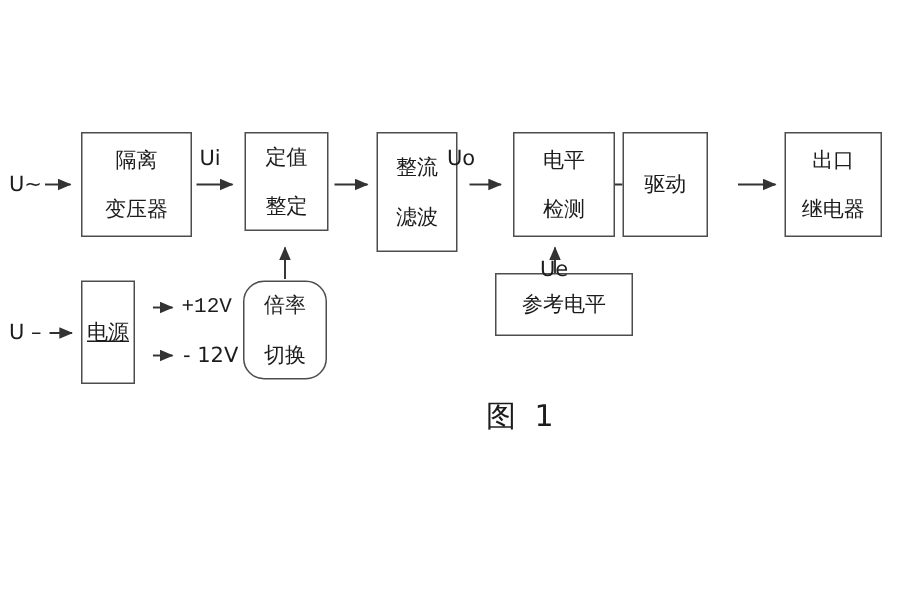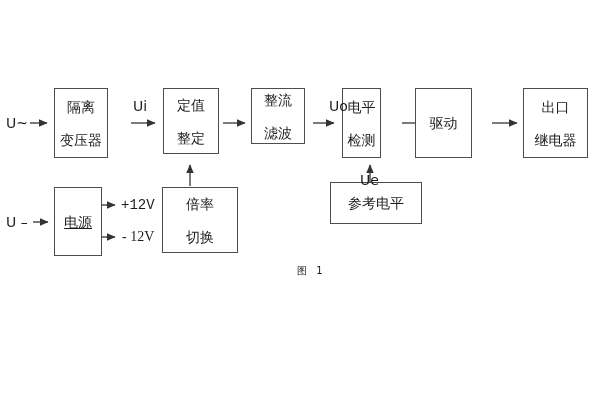--- a/index.html
+++ b/index.html
@@ -35,43 +35,44 @@
   .lbl{
     position:absolute;
     color:var(--text);
     font-size:14px;
     line-height:1;
     white-space:nowrap;
   }
   .caption{
     position:absolute;
     color:var(--text);
-    font-size:10px;
+    font-size:20px;
     letter-spacing:3px;
     white-space:nowrap;
+    margin-left:27px;
   }
   
-  .b-isolation{left:54px;top:88px;width:54px;height:70px;}
+  .b-isolation{left:54px;top:88px;width:74px;height:70px;}
   .b-setting{left:163px;top:88px;width:56px;height:66px;}
-  .b-rectifier{left:251px;top:88px;width:54px;height:56px;}
-  .b-level{left:342px;top:88px;width:39px;height:70px;}
+  .b-rectifier{left:251px;top:88px;width:54px;height:80px;}
+  .b-level{left:342px;top:88px;width:68px;height:70px;}
   .b-drive{left:415px;top:88px;width:57px;height:70px;}
   .b-relay{left:523px;top:88px;width:65px;height:70px;}
   
-  .b-power{left:54px;top:187px;width:48px;height:69px;text-decoration:underline;}
-  .b-ratio{left:162px;top:187px;width:76px;height:66px;}
+  .b-power{left:54px;top:187px;width:36px;height:69px;text-decoration:underline;}
+  .b-ratio{left:162px;top:187px;width:56px;height:66px;border-radius:14px;}
   .b-reference{left:330px;top:182px;width:92px;height:42px;flex-direction:row;}
   
   .l-uac{left:6px;top:116px;}
   .l-udc{left:6px;top:215px;}
   .l-ui{left:133px;top:99px;}
-  .l-uo{left:329px;top:99px;}
+  .l-uo{left:298px;top:99px;}
   .l-ue{left:360px;top:173px;}
   .l-p12{left:121px;top:198px;font-family:Liberation Mono, monospace;}
-  .l-n12{left:122px;top:230px;font-family:Liberation Serif, serif;}
+  .l-n12{left:122px;top:230px;}
   .l-caption{left:297px;top:264px;}
 </style>
 </head>
 <body>
 
 <div class="canvas">
 
   <svg class="wires" viewBox="0 0 600 400">
     <defs>
       <marker id="ah" markerWidth="8" markerHeight="8" refX="6.5" refY="3" orient="auto">

